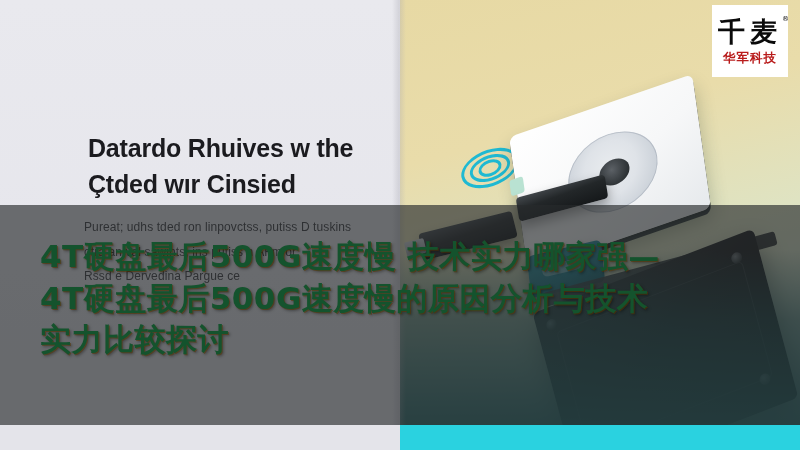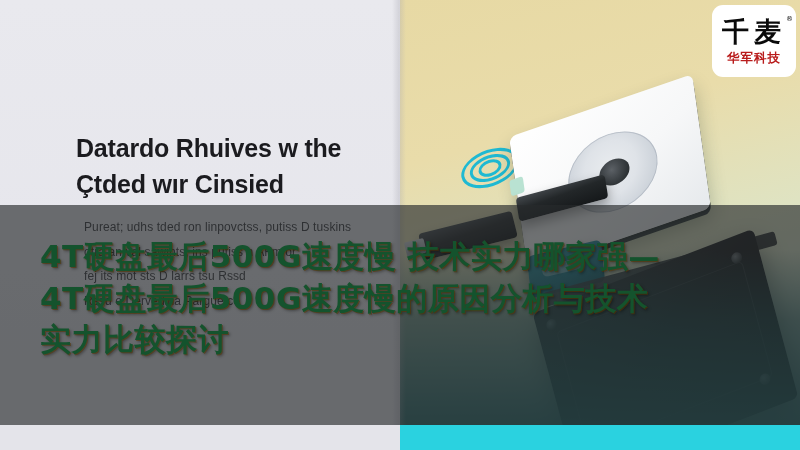--- a/index.html
+++ b/index.html
@@ -28,21 +28,21 @@
   }
   .cyan-bar{
     position:absolute;left:400px;top:425px;width:400px;height:25px;background:#2ad2e0;
   }
   .bottom-light{
     position:absolute;left:0;top:425px;width:400px;height:25px;background:#e4e4ea;
   }
 
   
   .doc-heading{
-    position:absolute;left:76px;top:131px;width:300px;
+    position:absolute;left:88px;top:131px;width:300px;
     font-size:25px;font-weight:bold;color:#1b1b1f;line-height:1.42;letter-spacing:-.2px;
   }
   .doc-body{
     position:absolute;left:84px;top:215px;width:300px;
     font-size:12px;color:#3b3b40;line-height:2.05;letter-spacing:.1px;
   }
   .doc-body div{white-space:nowrap;}
 
   
   .hw{position:absolute;left:400px;top:0;width:400px;height:450px;}
@@ -137,22 +137,22 @@
   .headline{
     position:absolute;left:40px;top:236px;width:625px;
     font-size:31px;font-weight:bold;line-height:1.34;
     color:#14532d;letter-spacing:.5px;
     text-shadow:1px 1px 0 rgba(90,55,0,.55), 2px 2px 3px rgba(0,0,0,.35);
     font-family:"DejaVu Sans","Liberation Sans",sans-serif;
   }
 
   
   .logo{
-    position:absolute;left:712px;top:5px;width:84px;height:72px;background:#fff;
-    display:flex;flex-direction:column;align-items:center;justify-content:center;border-radius:11px;
+    position:absolute;left:712px;top:5px;width:76px;height:72px;background:#fff;
+    display:flex;flex-direction:column;align-items:center;justify-content:center;
   }
   .logo .big{
     font-size:27px;font-weight:bold;color:#0a0a0a;letter-spacing:5px;
     line-height:1;position:relative;font-family:"DejaVu Sans","Liberation Sans",sans-serif;
   }
   .logo .reg{
     position:absolute;right:-7px;top:-2px;font-size:7px;font-weight:normal;letter-spacing:0;
   }
   .logo .small{
     margin-top:7px;font-size:12.5px;font-weight:bold;color:#b91c1c;letter-spacing:1px;
@@ -201,21 +201,20 @@
   <div class="bg-left-edge"></div>
 
   <div class="doc-heading">
     <div>Datardo Rhuives w the</div>
     <div>Çtded wır Cinsied</div>
   </div>
 
   <div class="doc-body">
     <div>Pureat; udhs tded ron linpovctss, putiss D tuskins</div>
     <div>otra an val sawints,  ins putiss  n AFm  or</div>
-    <div>fej its mot sts D  larrs  tsu Rssd</div>
     <div>Rssd e Dervedina Pargue ce</div>
   </div>
 
   <div class="overlay-band"></div>
   <div class="headline">4T硬盘最后500G速度慢 技术实力哪家强—4T硬盘最后500G速度慢的原因分析与技术实力比较探讨</div>
 
   <div class="bottom-light"></div>
   <div class="cyan-bar"></div>
 
   <div class="logo">

